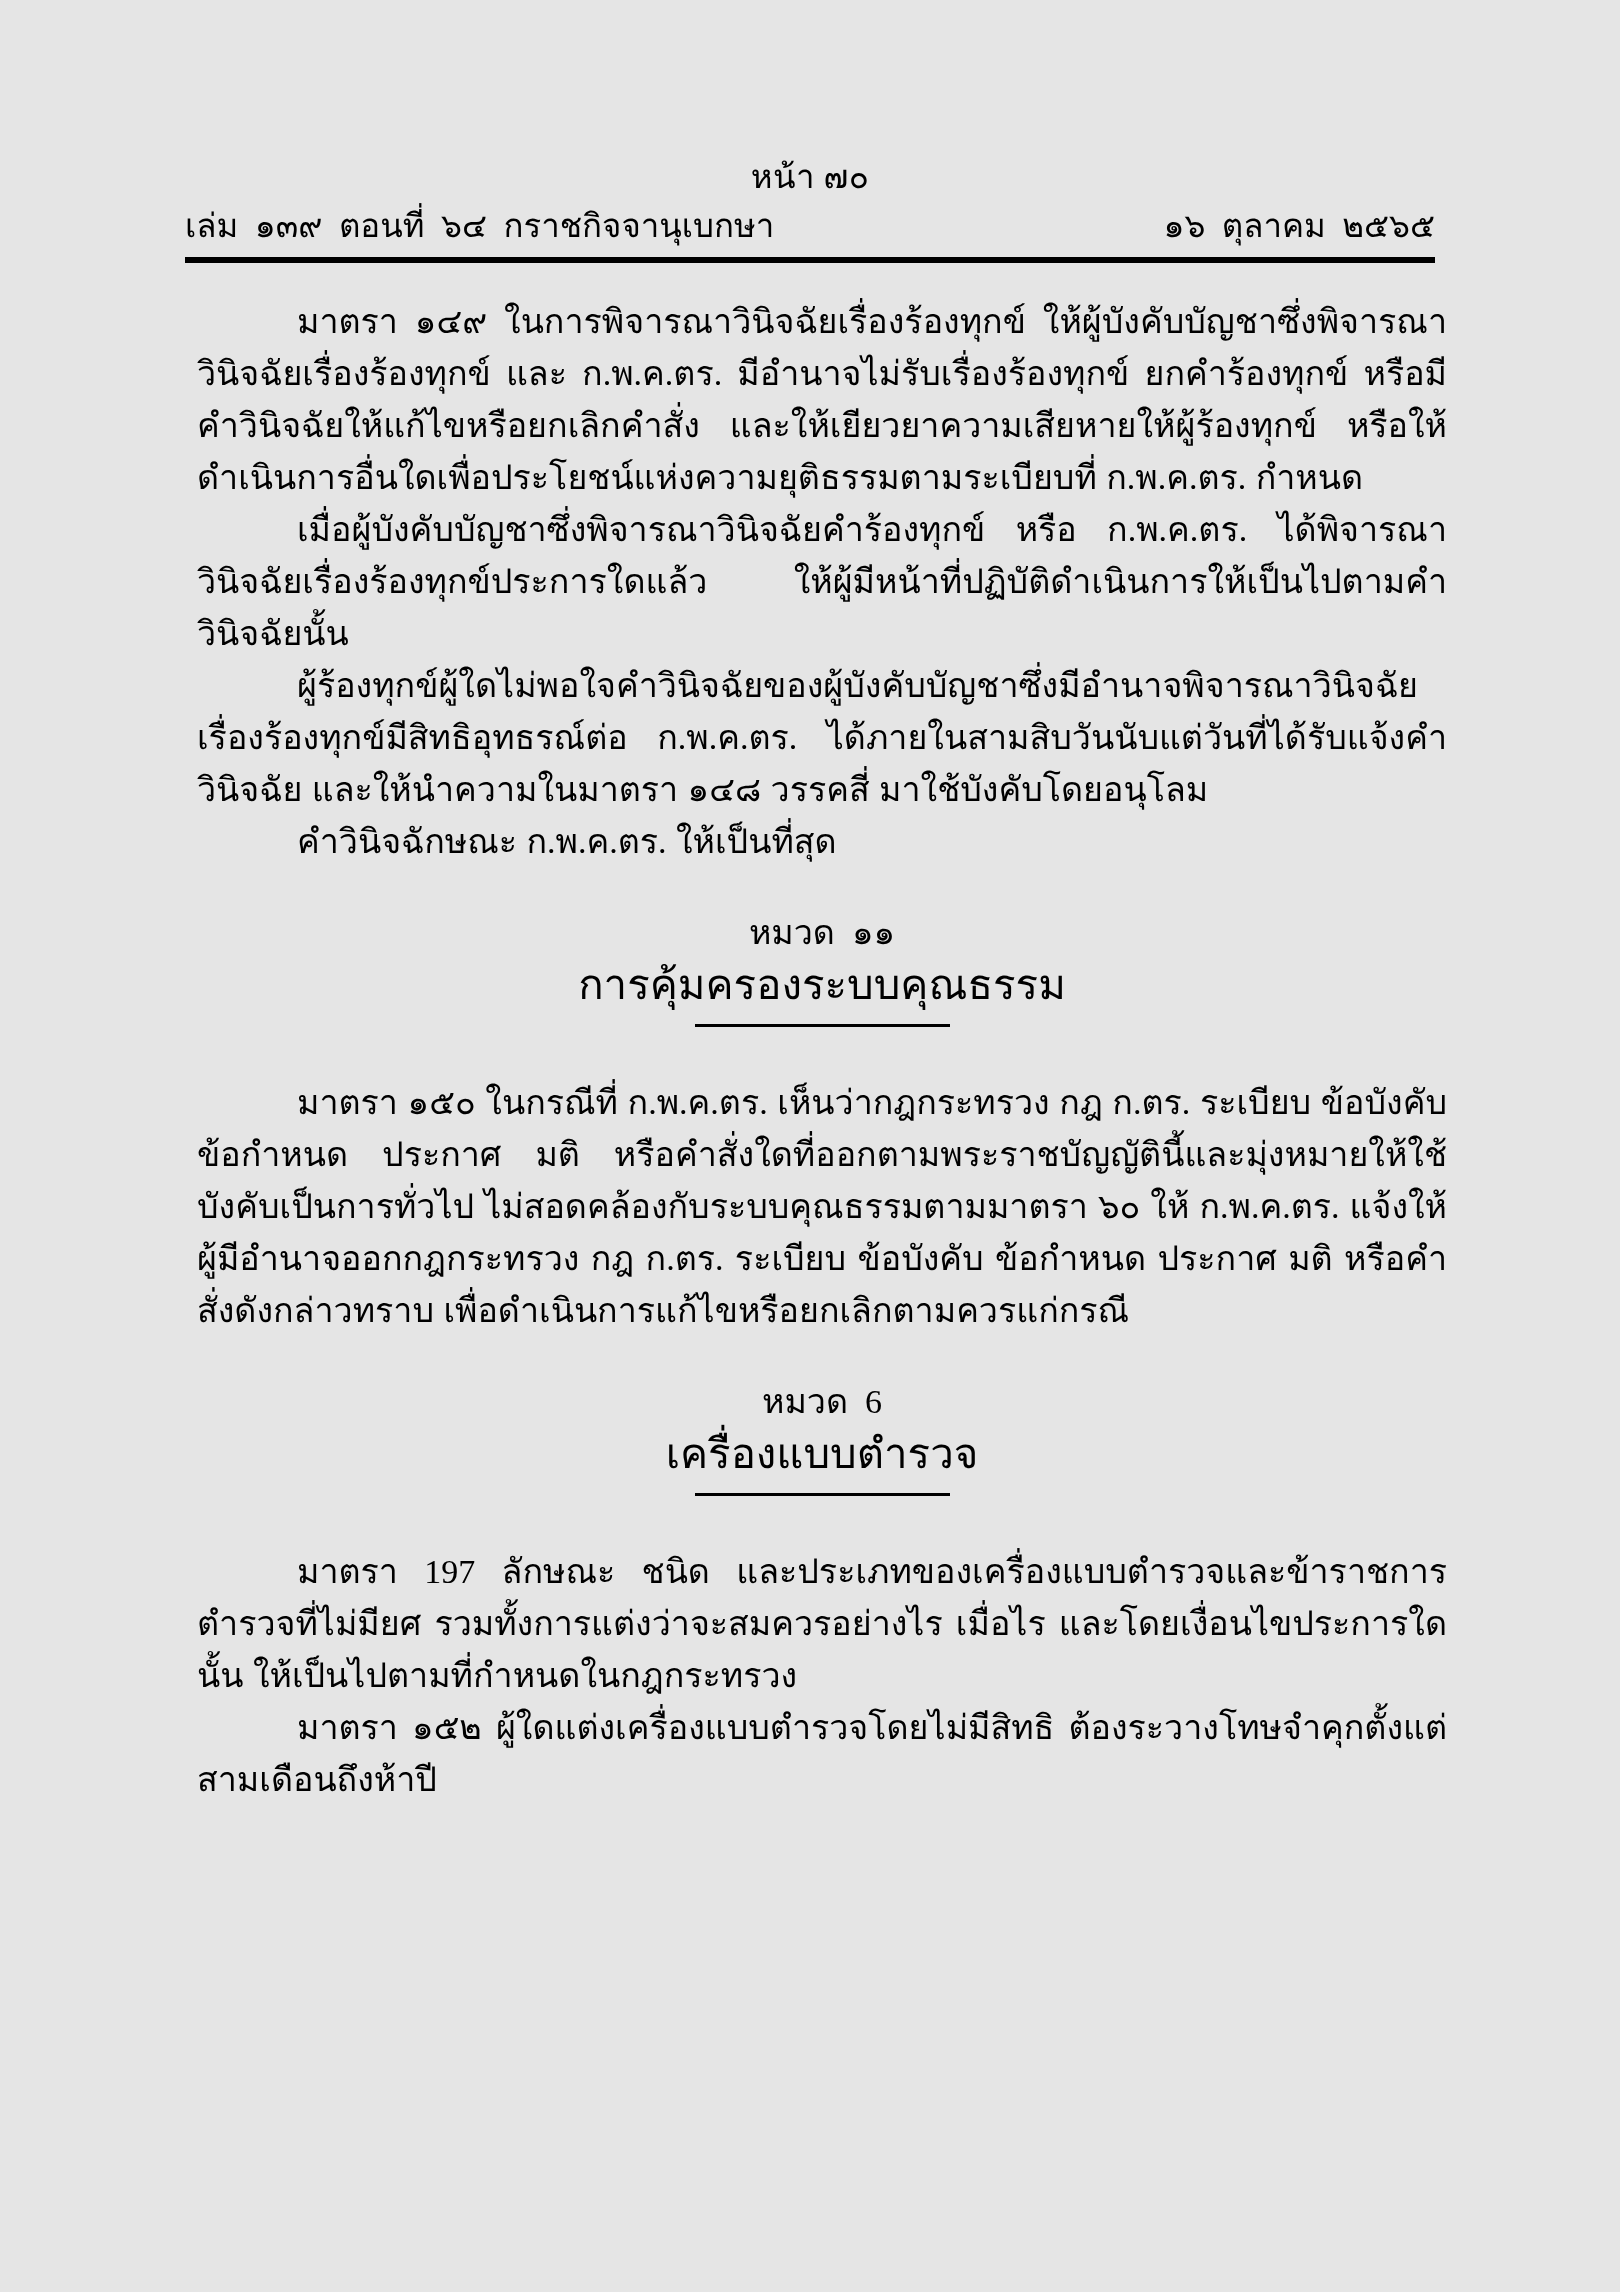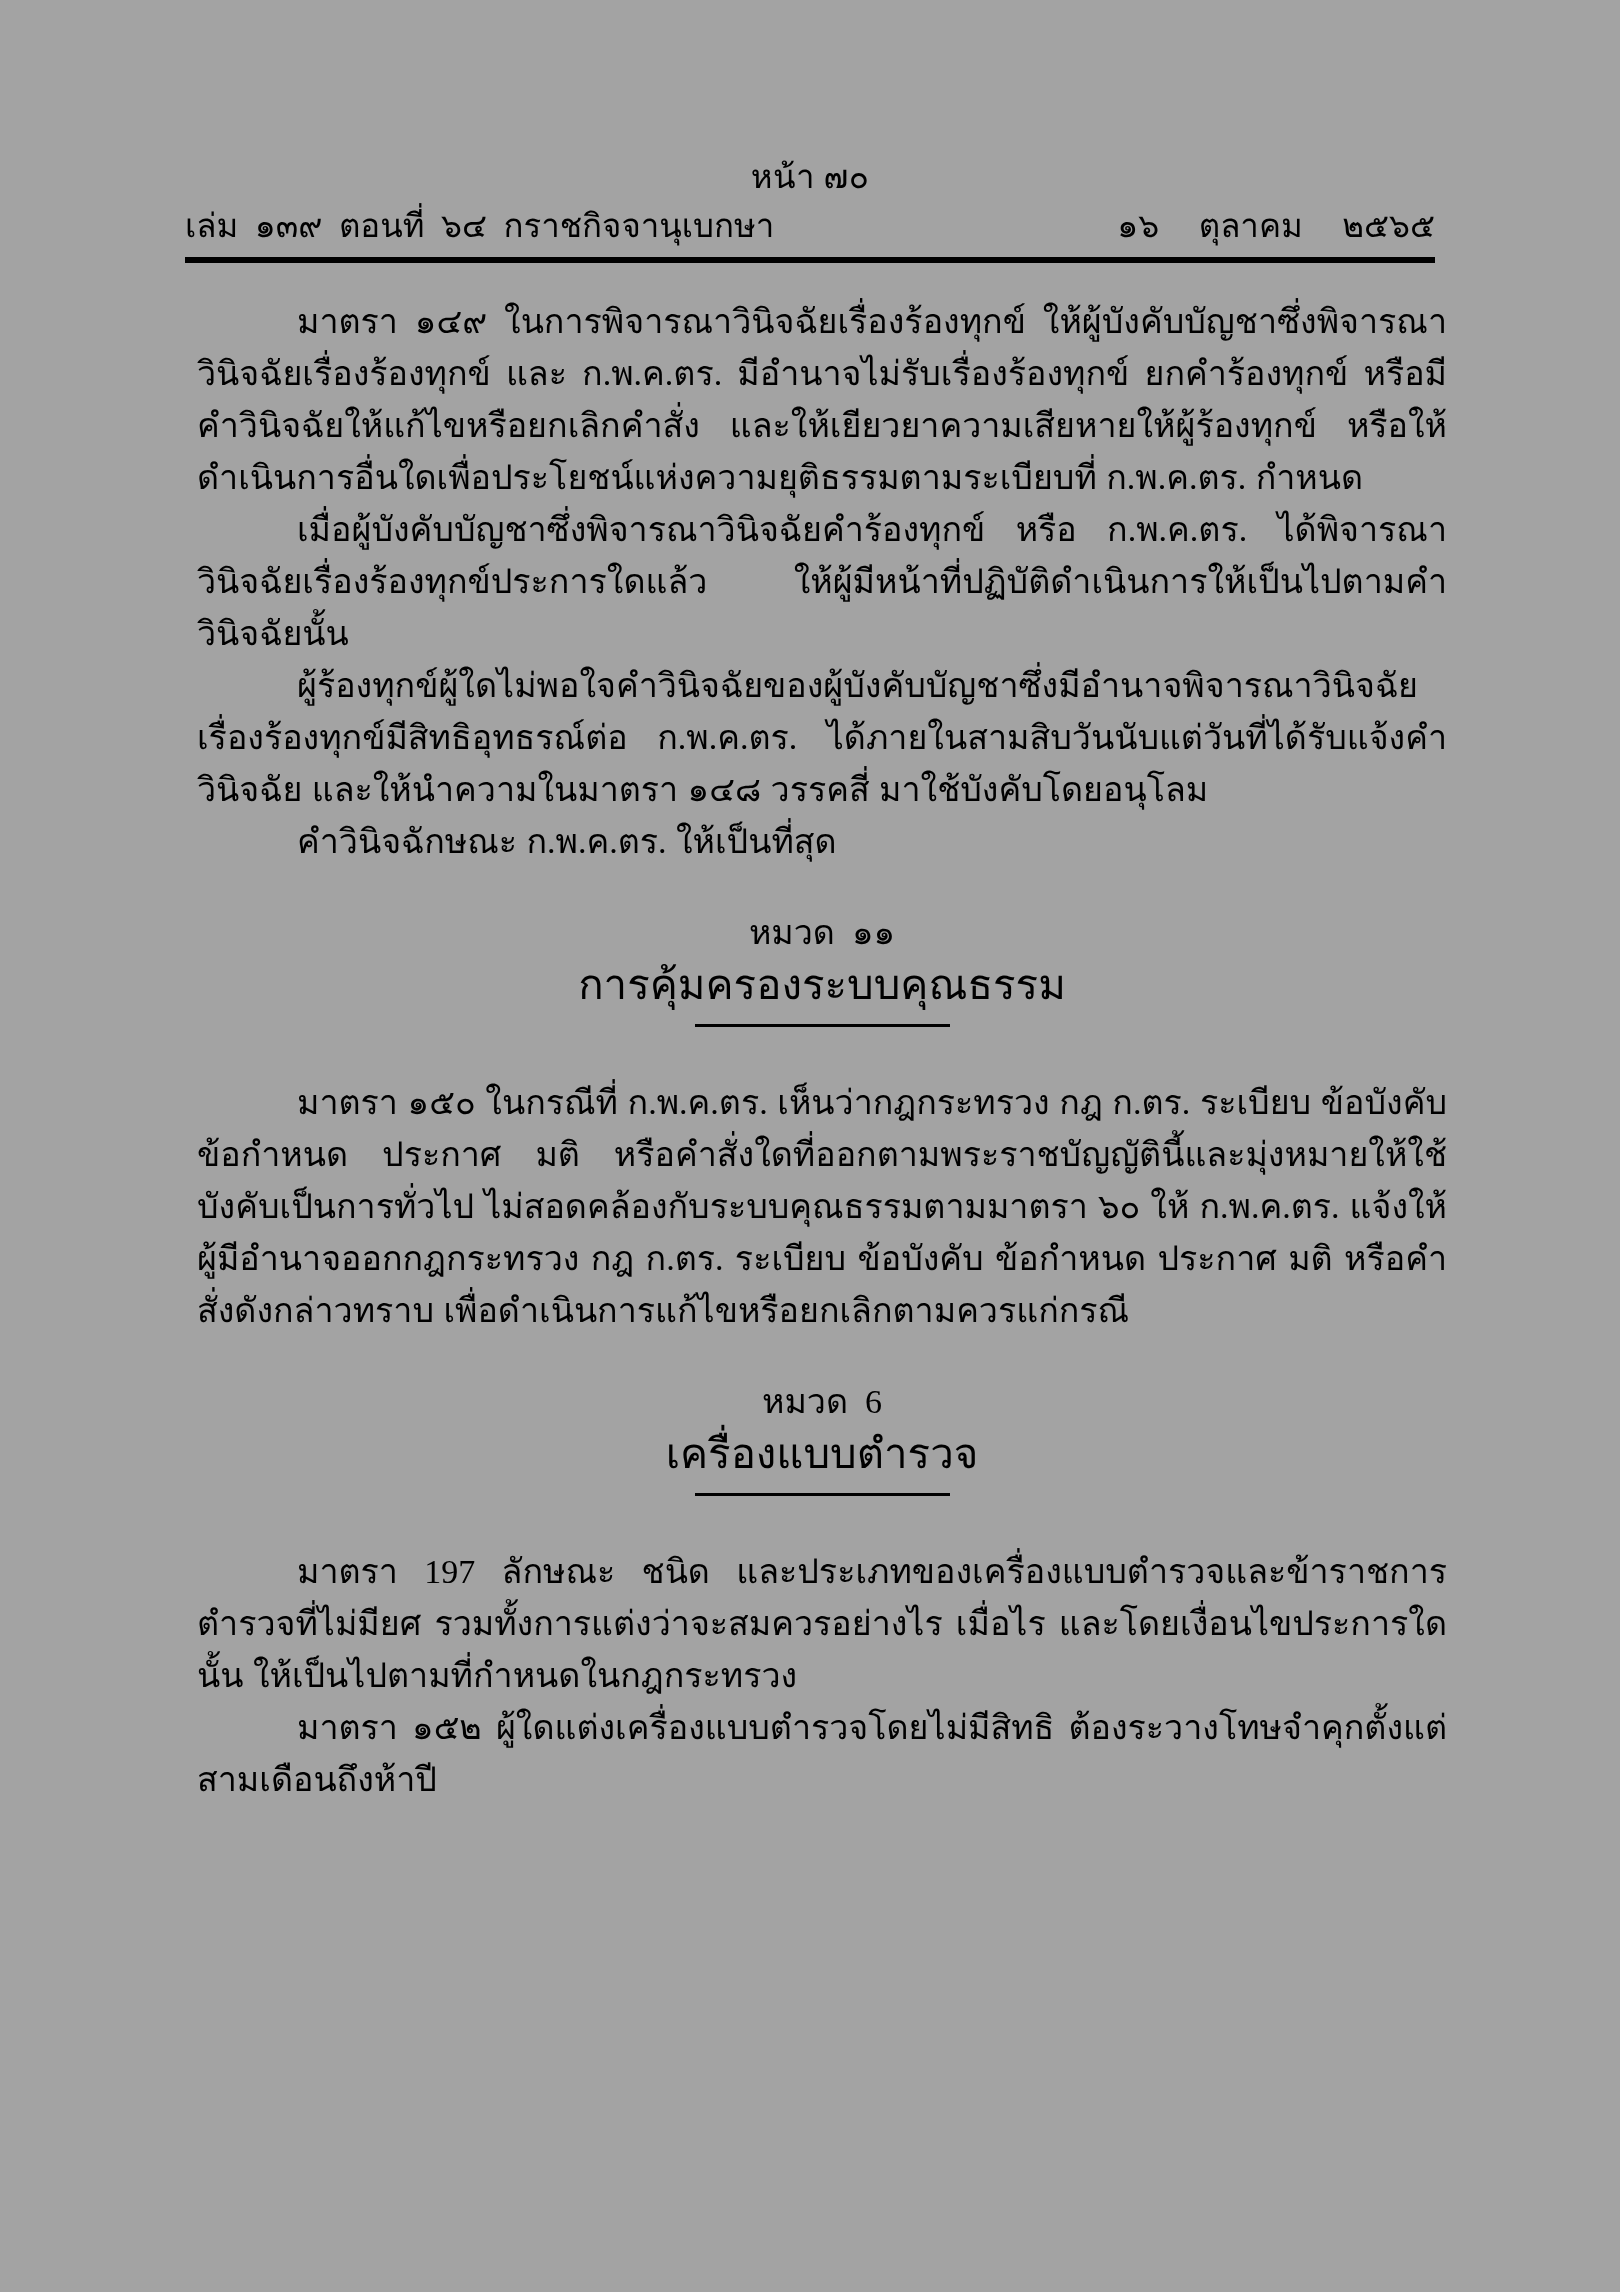--- a/index.html
+++ b/index.html
@@ -10,21 +10,21 @@
   }
   body {
     font-family: "Liberation Serif", "DejaVu Serif", serif;
     color: #000000;
   }
   .page {
     position: relative;
     width: 1620px;
     height: 2293px;
     margin: 0 auto;
-    background: #a3a3a3;
+    background: #e5e5e5;
     box-sizing: border-box;
     overflow: hidden;
   }
 
   
   .header {
     position: absolute;
     left: 185px;
     top: 158px;
     width: 1250px;
@@ -40,21 +40,21 @@
     display: flex;
     align-items: baseline;
     justify-content: space-between;
     margin-top: 9.9px;
     font-size: 33px;
     line-height: 1.2;
     white-space: pre;
   }
   .header-left   { flex: 0 0 auto; text-align: left; }
   .header-center { flex: 1 1 auto; }
-  .header-right  { flex: 0 0 auto; text-align: right; font-family: Liberation Mono, monospace; }
+  .header-right  { flex: 0 0 auto; text-align: right; }
 
   .header-rule {
     position: absolute;
     left: 185px;
     top: 257px;
     width: 1250px;
     height: 4.5px;
     background: #000000;
     border-bottom: 1.8px solid #000000;
   }

